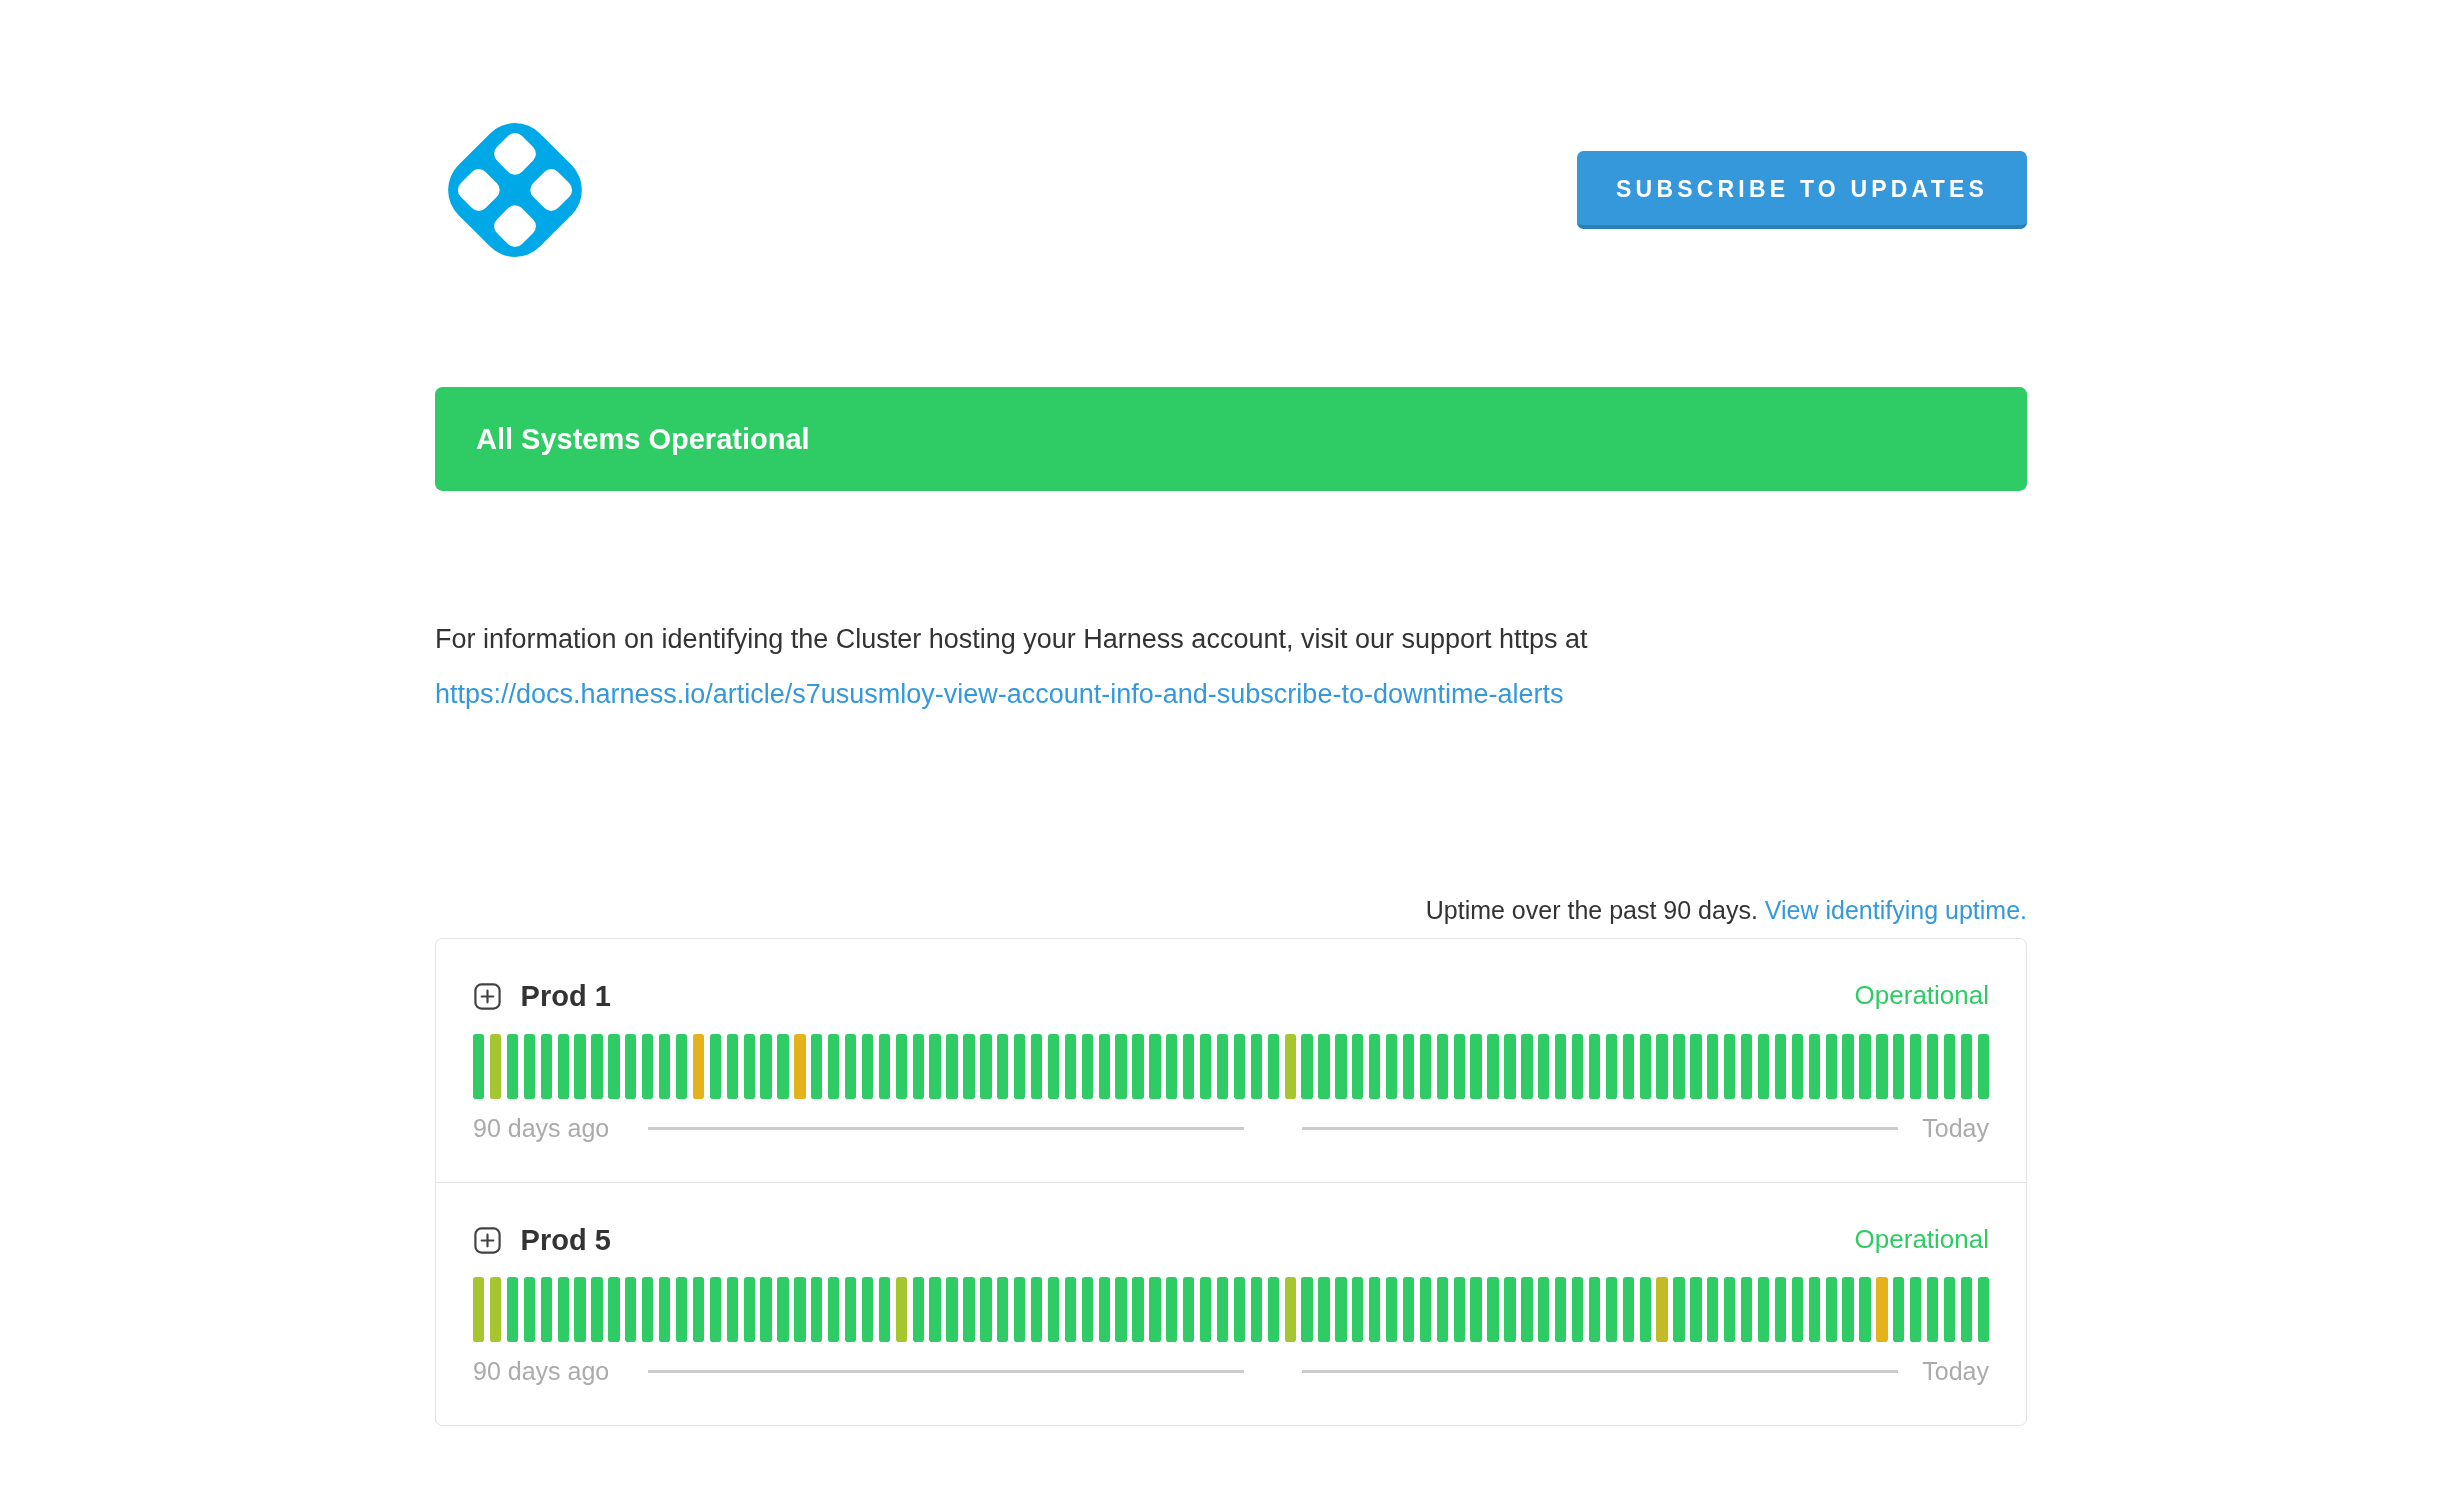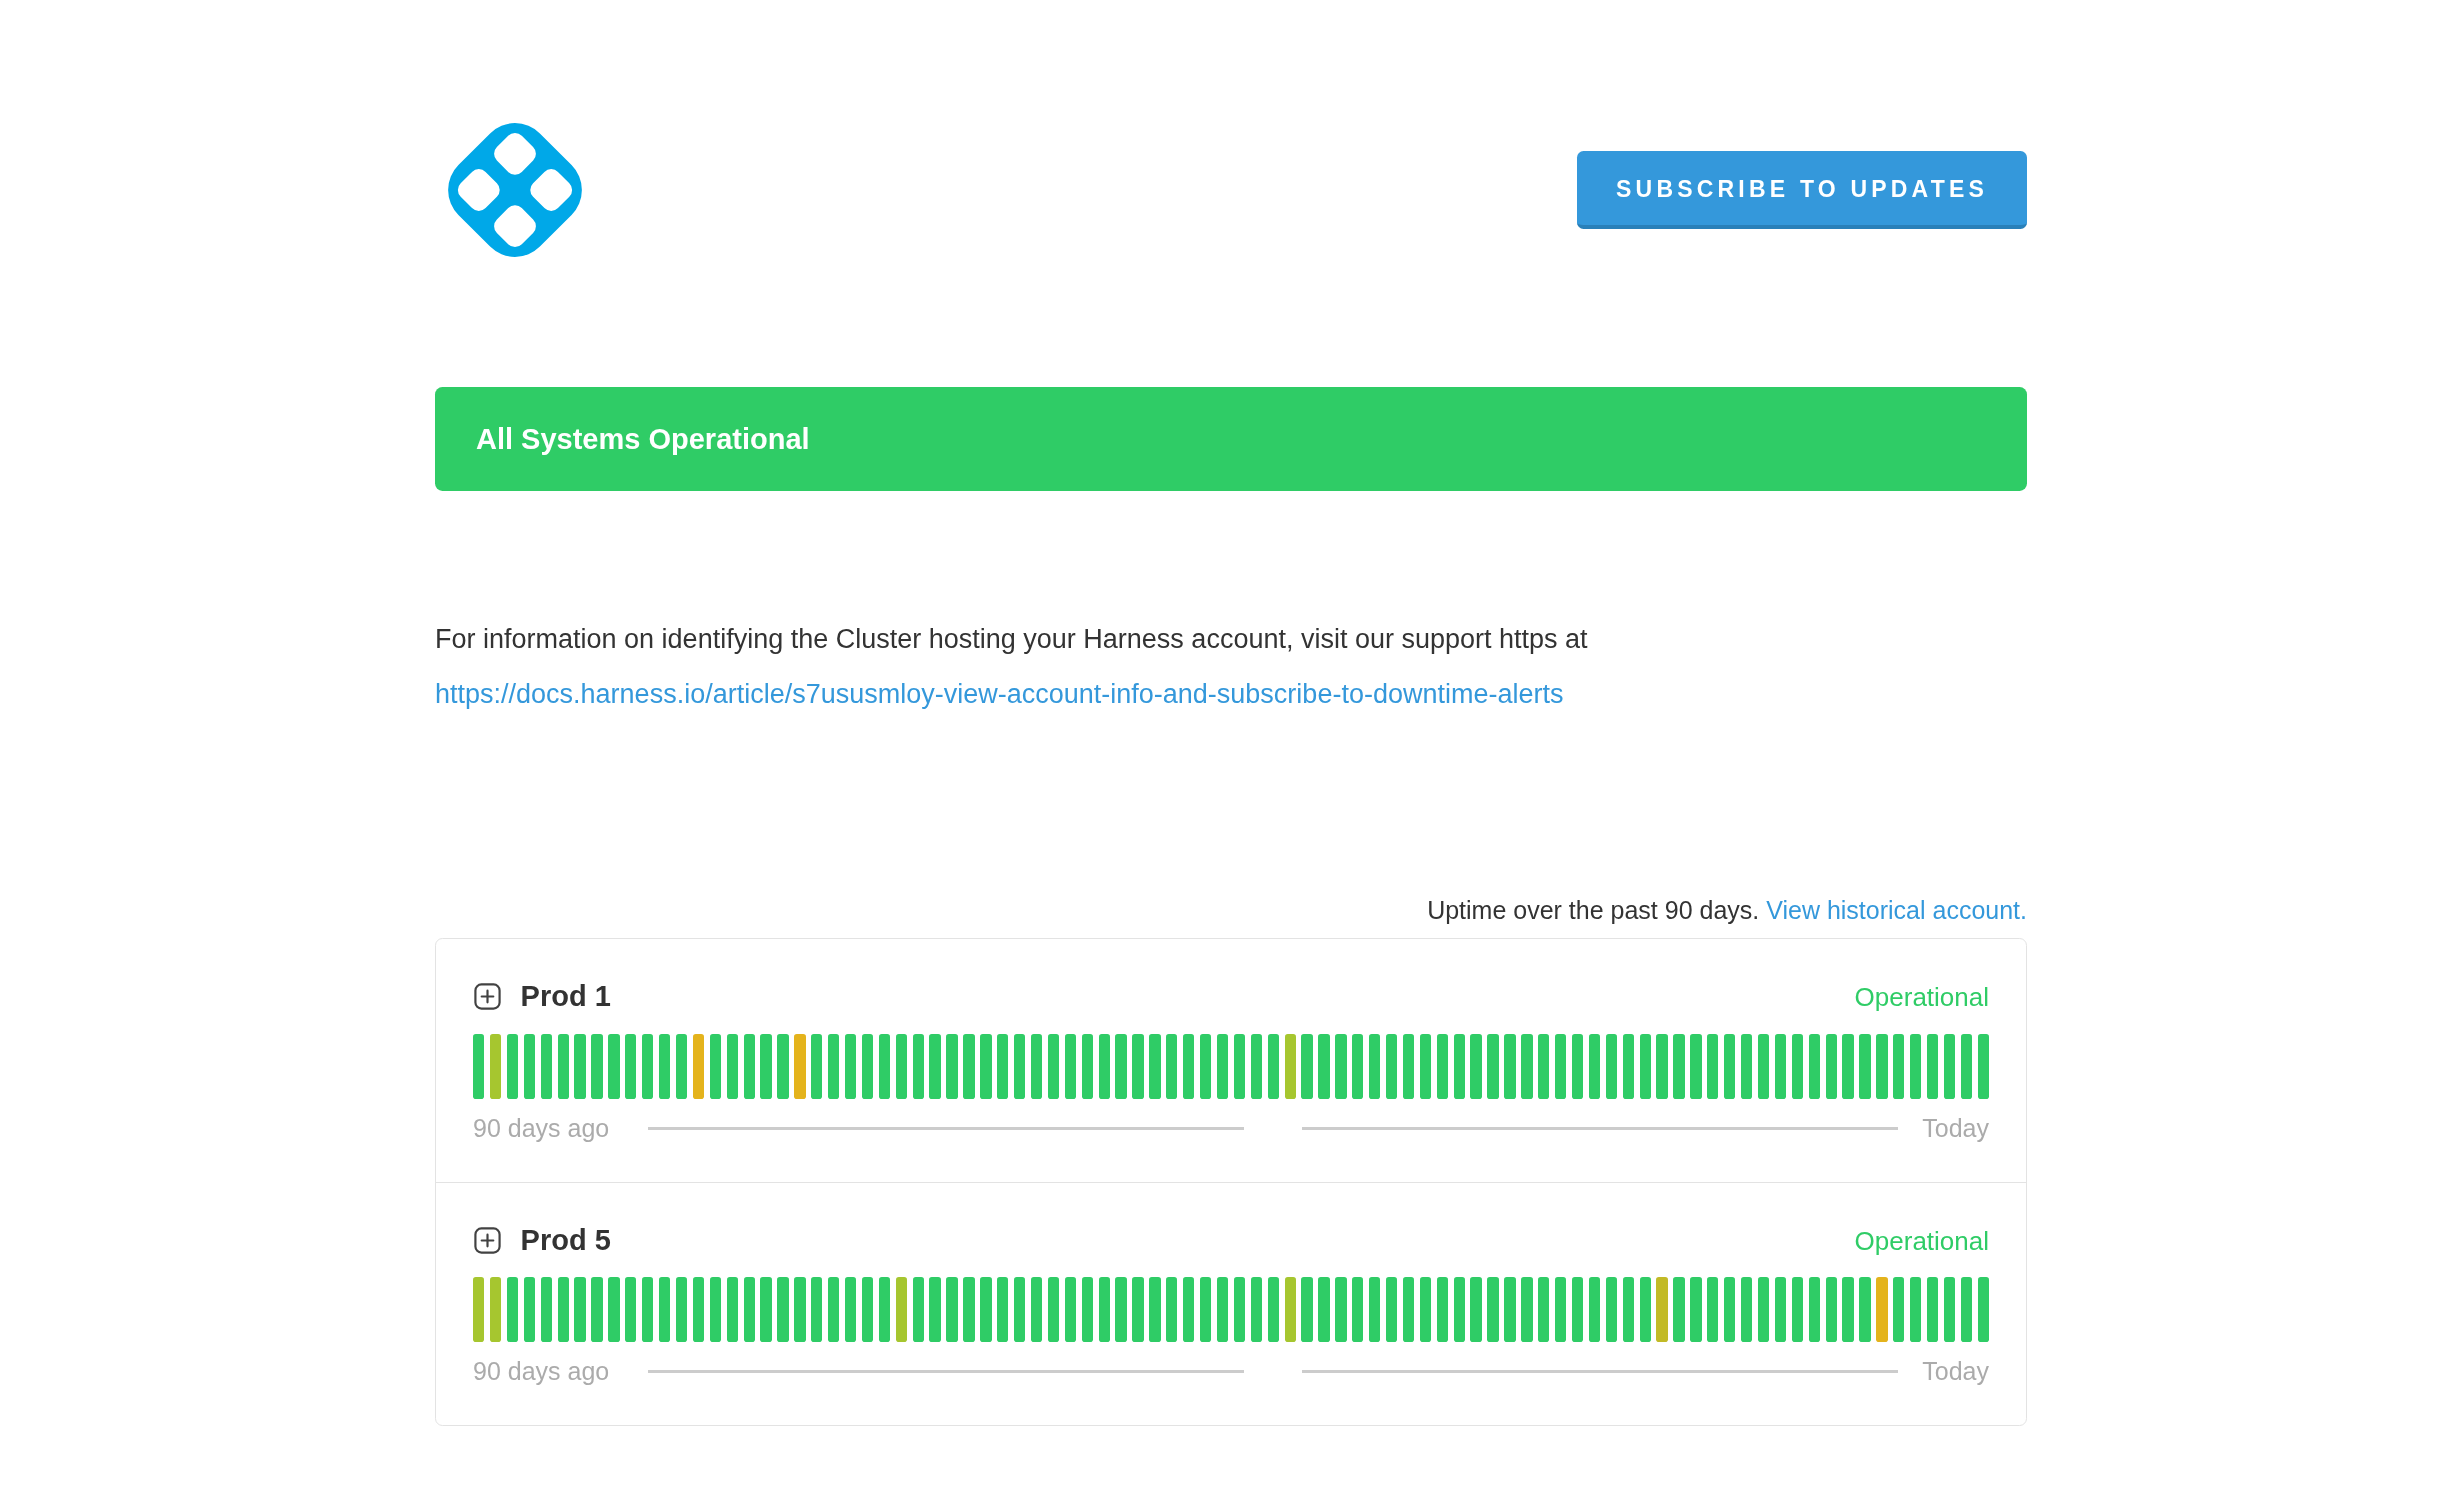--- a/index.html
+++ b/index.html
@@ -86,21 +86,21 @@
   .uptime-meta a { color: #3498db; text-decoration: none; }
 
   
   .card {
     margin-top: 13px;
     border: 0.9px solid #e3e3e3;
     border-radius: 7.4px;
   }
   .component-row { padding: 41px 37px 39px 37px; }
   .component-row + .component-row { border-top: 0.9px solid #e3e3e3; }
-  .row-head { display: flex; justify-content: space-between; align-items: flex-end; }
+  .row-head { display: flex; justify-content: space-between; align-items: flex-start; }
   .name-wrap { display: flex; align-items: center; gap: 18.6px; }
   .expand-icon { display: inline-flex; cursor: pointer; }
   .comp-name { font-size: 29px; font-weight: bold; color: #333333; }
   .comp-status { font-size: 26px; }
   .bars { display: flex; gap: 5.6px; height: 65px; margin-top: 20.5px; }
   .bar { flex: 1; border-radius: 2.8px; }
   .row-foot {
     display: flex;
     align-items: center;
     margin-top: 15px;
@@ -136,21 +136,21 @@
     <span>All Systems Operational</span>
   </div>
 
   <section class="about">
     <p>For information on identifying the Cluster hosting your Harness account, visit our support https at</p>
     <a href="#">https://docs.harness.io/article/s7ususmloy-view-account-info-and-subscribe-to-downtime-alerts</a>
   </section>
 
   <div class="uptime-meta">
     <span>Uptime over the past 90 days.</span>
-    <a href="#">View historical account.</a>
+    <a href="#">View identifying uptime.</a>
   </div>
 
   <div class="card">
       <div class="component-row">
     <div class="row-head">
       <div class="name-wrap">
         <span class="expand-icon">
           <svg width="29" height="29" viewBox="0 0 24 24">
             <rect x="2" y="2" width="20" height="20" rx="5" fill="none" stroke="#424242" stroke-width="1.8"></rect>
             <path d="M12 7.2v9.6M7.2 12h9.6" stroke="#424242" stroke-width="1.8" stroke-linecap="round"></path>

